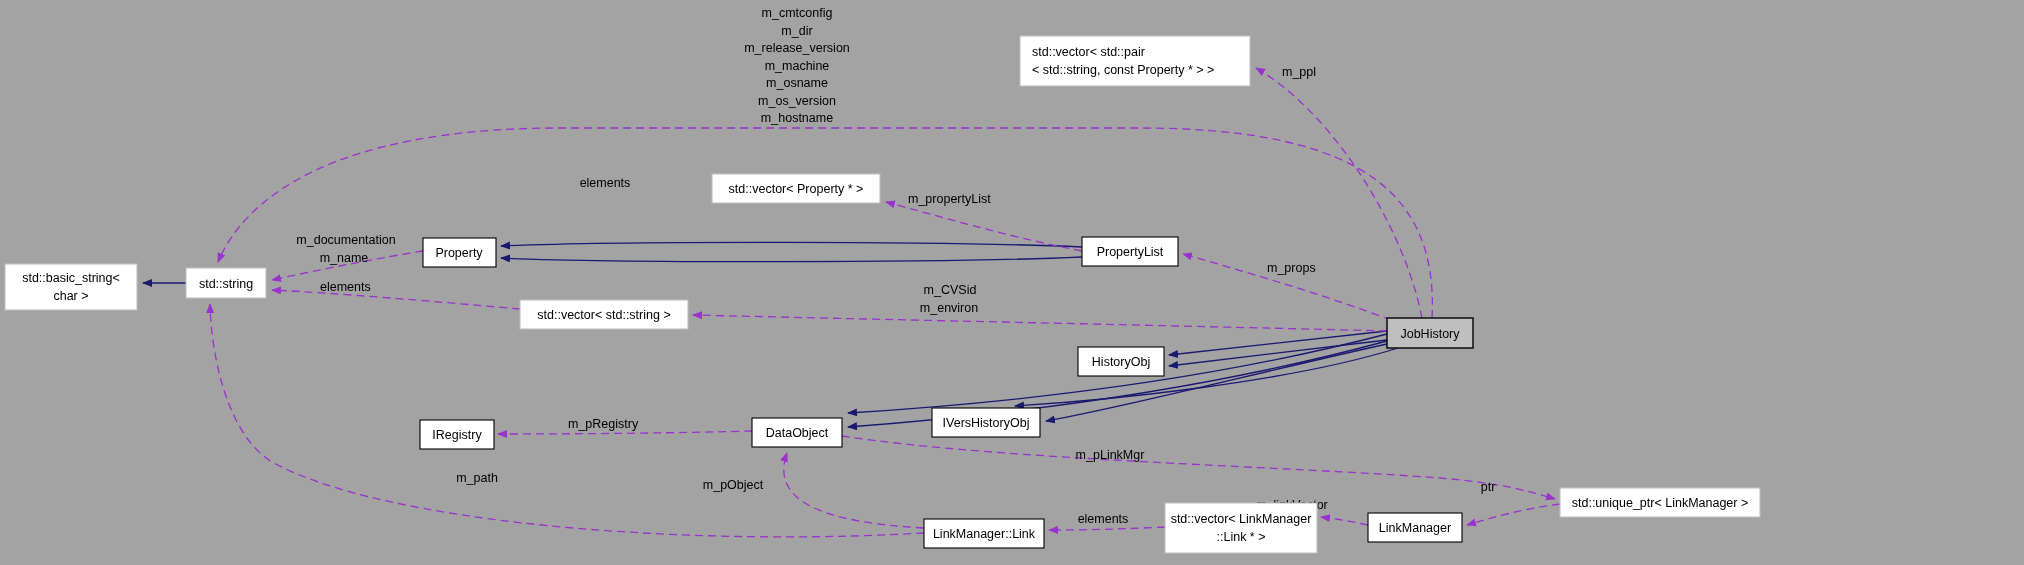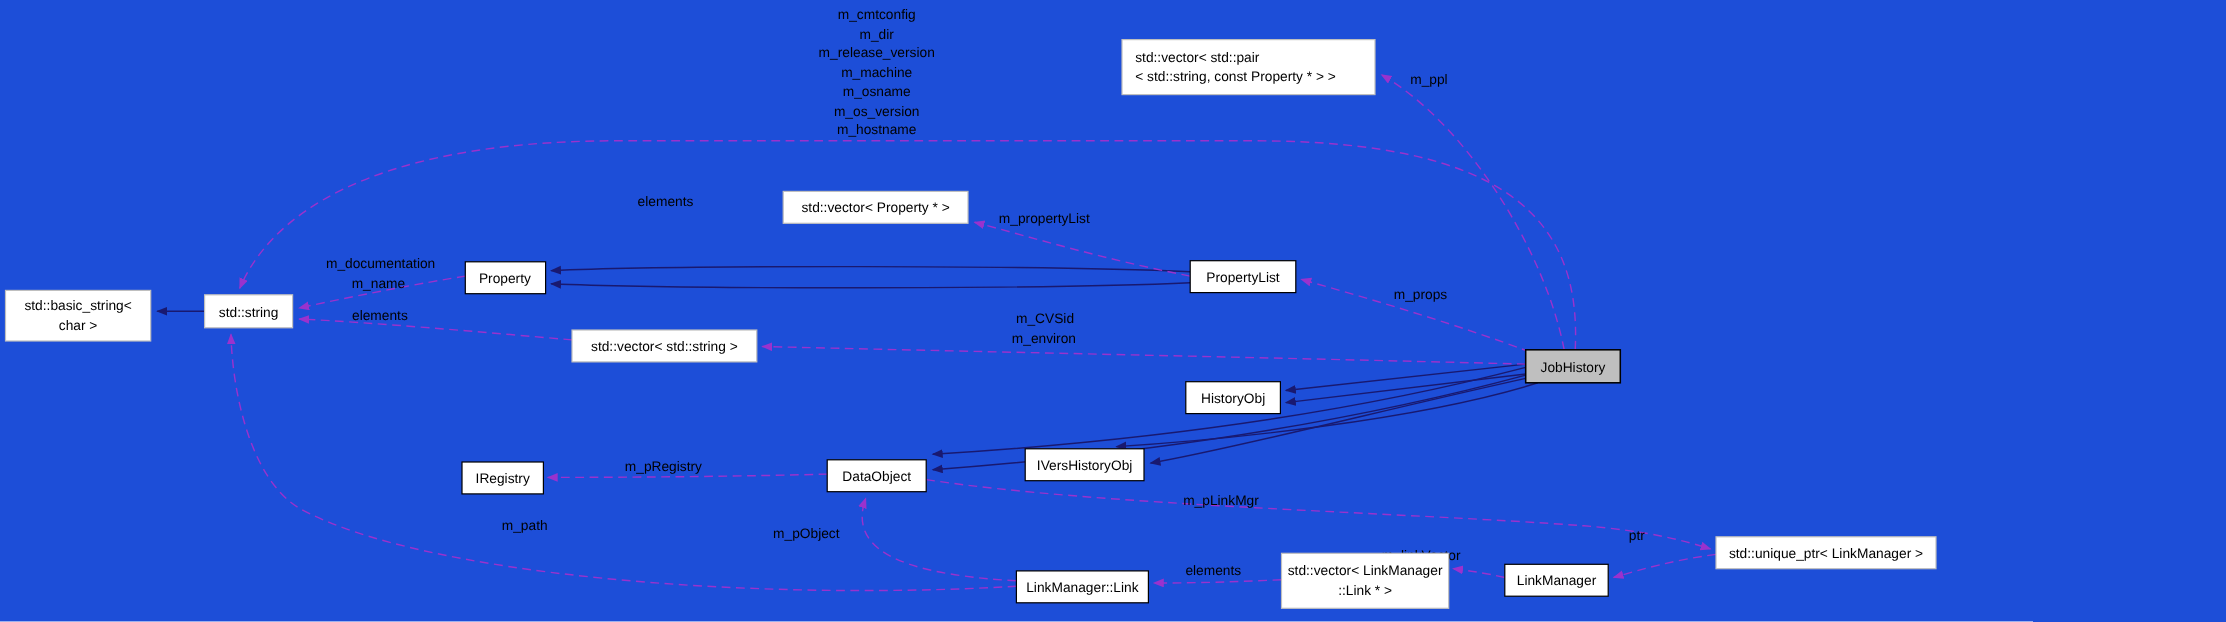--- a/index.html
+++ b/index.html
@@ -1,16 +1,16 @@
 <!DOCTYPE html>
 <html><head>
 <meta charset="utf-8">
 <style>
   html,body{margin:0;padding:0;background:#ffffff;}
-  .stage{position:relative;width:2024px;height:565px;background:#1d4ed8;
+  .stage{position:relative;width:2024px;height:565px;background:#a3a3a3;
          font-family:"Liberation Sans", sans-serif;}
   svg text{font-family:"Liberation Sans", sans-serif;font-size:12.5px;fill:#000000;}
   svg .node-rect{fill:#ffffff;stroke-width:1.1px;}
   svg .doc{stroke:#000000;}
   svg .ext{stroke:#bfbfbf;}
   svg .hl{fill:#bfbfbf;stroke:#000000;stroke-width:1.4px;}
   svg .inherit{fill:none;stroke:#191970;stroke-width:1.3px;}
   svg .usage{fill:none;stroke:#9a32cd;stroke-width:1.3px;stroke-dasharray:8,5;}
   svg .elabel{fill:#000000;}
   svg .mid{text-anchor:middle;}

